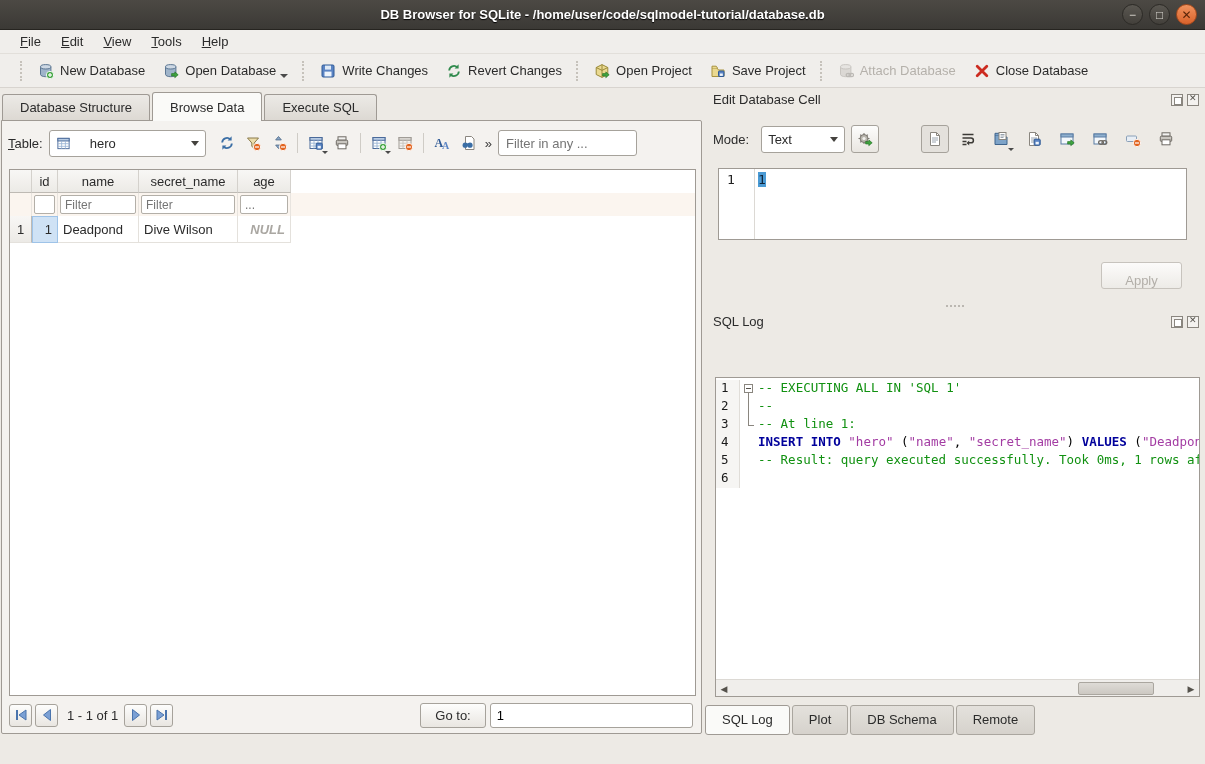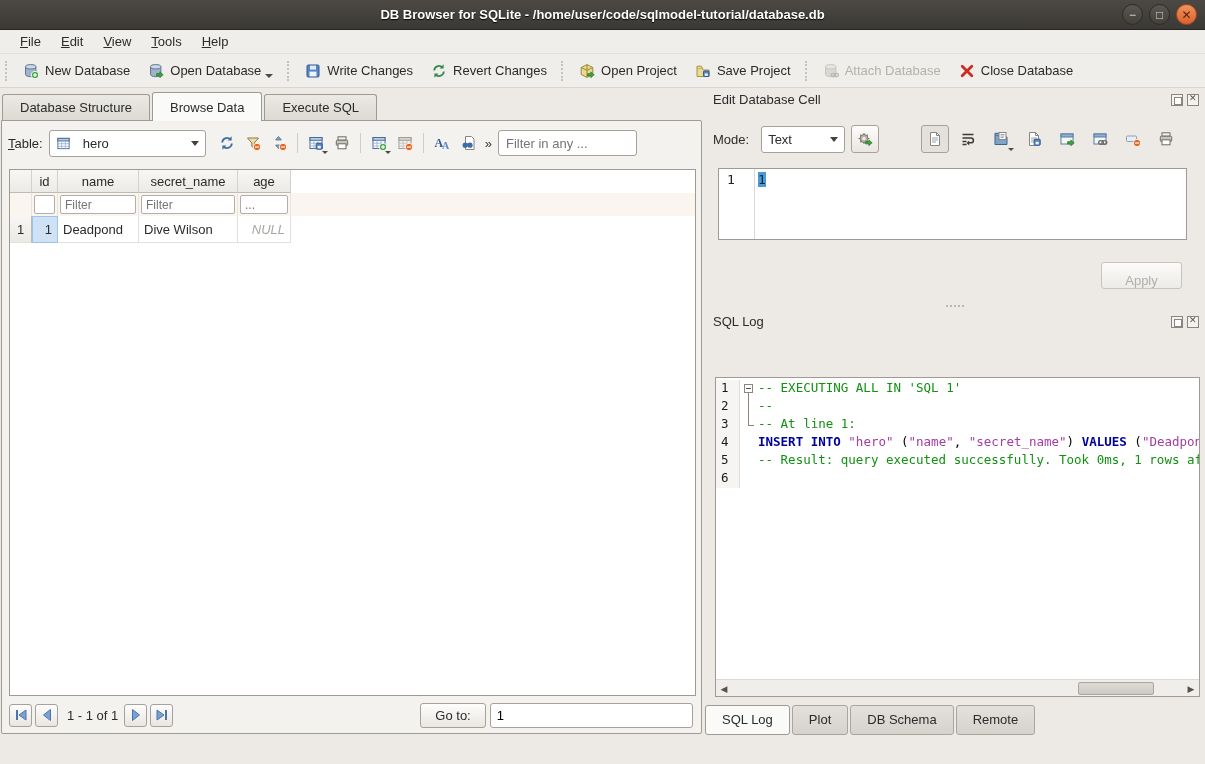--- a/index.html
+++ b/index.html
@@ -19,21 +19,21 @@
   .win-btn.close { background:linear-gradient(#f0935e,#d9622b); color:#5a2408; border-color:#a84a1c; }
 
   
   .menubar { position:absolute; top:30px; left:0; width:100%; height:24px; background:#f0eeeb;
     display:flex; align-items:center; padding-left:10px; gap:0; border-bottom:1px solid #e2dfda; }
   .menu-item { padding:2px 10px; }
   .menu-item u { text-decoration:underline; }
 
   
   .toolbar { position:absolute; top:54px; left:0; width:100%; height:34px; background:#f0eeeb;
-    display:flex; align-items:center; padding-left:0; border-bottom:1px solid #d8d4cf; }
+    display:flex; align-items:center; padding-left:15px; border-bottom:1px solid #d8d4cf; }
   .tb-handle { width:4px; height:20px; border-left:2px dotted #c6c2bb; margin:0 5px; }
   .tb-btn { display:flex; align-items:center; gap:6px; padding:4px 9px; border-radius:3px; white-space:nowrap; }
   .tb-btn.disabled { color:#b5b1ab; }
   .tb-btn svg { flex:0 0 auto; }
   .caret-dn { width:0; height:0; border-left:4px solid transparent; border-right:4px solid transparent;
     border-top:4px solid #4a4a4a; align-self:flex-end; margin:0 0 1px -2px; }
 
   
   .content { position:absolute; top:88px; left:0; width:1205px; height:650px; }
   .left-pane { position:absolute; left:0; top:0; width:703px; height:648px; }
@@ -43,21 +43,21 @@
   .tabbar { position:absolute; left:2px; top:2px; height:31px; display:flex; align-items:flex-end; }
   .tab { padding:5px 17px 6px; border:1px solid #9f9a94; border-bottom:none;
     background:linear-gradient(#eceae6,#dcd8d2); margin-right:2px; border-radius:3px 3px 0 0; color:#2b2b2b; }
   .tab.active { background:#fafaf8; padding-top:7px; position:relative; z-index:2; }
   .pane-frame { position:absolute; left:1px; top:32px; width:701px; height:614px;
     border:1px solid #9f9a94; background:#f4f2ef; border-radius:0 2px 2px 2px; }
 
   
   .browse-bar { position:absolute; left:6px; top:8px; height:28px; display:flex; align-items:center; }
   .lbl u { text-decoration:underline; }
-  .combo { display:flex; align-items:center; gap:12px; background:#fff; border:1px solid #a6a29b; border-radius:3px;
+  .combo { display:flex; align-items:center; gap:19px; background:#fff; border:1px solid #a6a29b; border-radius:3px;
     height:27px; padding:0 6px; position:relative; }
   .combo .arrow { width:0; height:0; border-left:4px solid transparent; border-right:4px solid transparent;
     border-top:5px solid #44423e; margin-left:auto; }
   .tbtn { width:26px; height:26px; display:flex; align-items:center; justify-content:center; border-radius:3px; position:relative; }
   .tbtn .caret-dn { position:absolute; right:1px; bottom:1px; border-left-width:3px; border-right-width:3px; border-top-width:3px; }
   .v-sep { width:1px; height:20px; background:#cfccc6; margin:0 5px; }
   .filter-any { width:139px; height:26px; border:1px solid #a6a29b; border-radius:3px; background:#fff;
     color:#9a968f; padding:0 7px; font-family:inherit; font-size:13px; }
   .chev { color:#3a3a3a; font-size:13px; margin:0 6px 0 4px; }
 
@@ -70,21 +70,21 @@
   .gc { border-right:1px solid #e4e1dc; border-bottom:1px solid #e4e1dc; height:100%;
     display:flex; align-items:center; padding:0 5px; }
   .rownum { width:22px; flex:0 0 22px; background:linear-gradient(#f8f7f5,#eceae6);
     border-right:1px solid #bebab4; justify-content:center; padding:0; }
   .filter-row { height:23px; background:#fbf5ef; }
   .filter-cell { border:none; border-right:1px solid #e8e4df; display:flex; align-items:center; padding:1px 2px; }
   .filter-input { width:100%; height:19px; border:1px solid #b3afa8; background:#fff; border-radius:2px;
     font-family:inherit; font-size:12px; color:#9a968f; padding:0 4px; }
   .data-row { height:27px; }
   .cell-selected { background:#cfe2f5; outline:1px solid #9ec3e8; outline-offset:-1px; }
-  .null-val { color:#aaa7a2; font-style:italic; }
+  .null-val { color:#aaa7a2; font-style:italic;font-weight:bold; }
 
   
   .pag { position:absolute; left:7px; right:8px; bottom:5px; height:26px; display:flex; align-items:center; }
   .nav-btn { width:23px; height:23px; border:1px solid #a6a29b; border-radius:3px;
     background:linear-gradient(#fdfdfc,#e9e6e1); display:flex; align-items:center; justify-content:center; margin-right:3px; }
   .goto-btn { height:25px; padding:0 14px; display:flex; align-items:center; border:1px solid #a6a29b; border-radius:3px;
     background:linear-gradient(#fdfdfc,#e9e6e1); }
   .goto-input { height:25px; border:1px solid #a6a29b; border-radius:3px; background:#fff;
     font-family:inherit; font-size:13px; padding:0 6px; }
 

